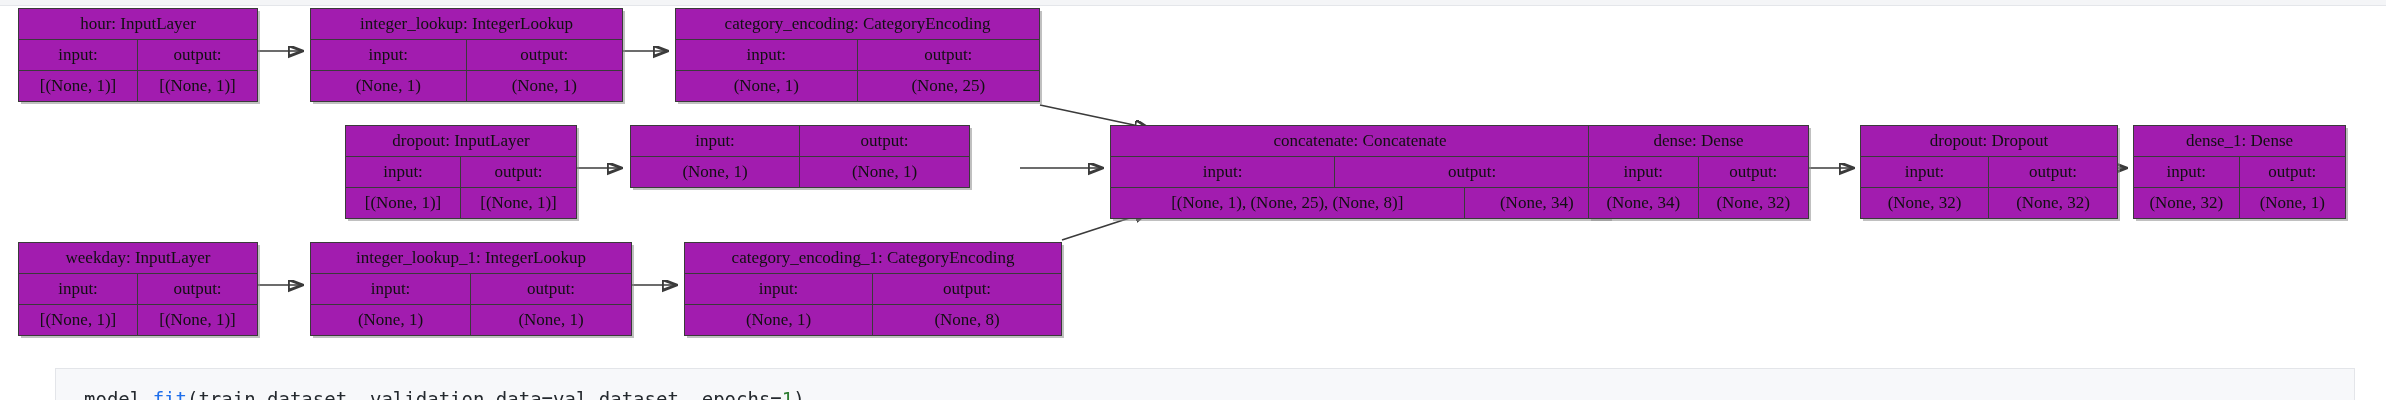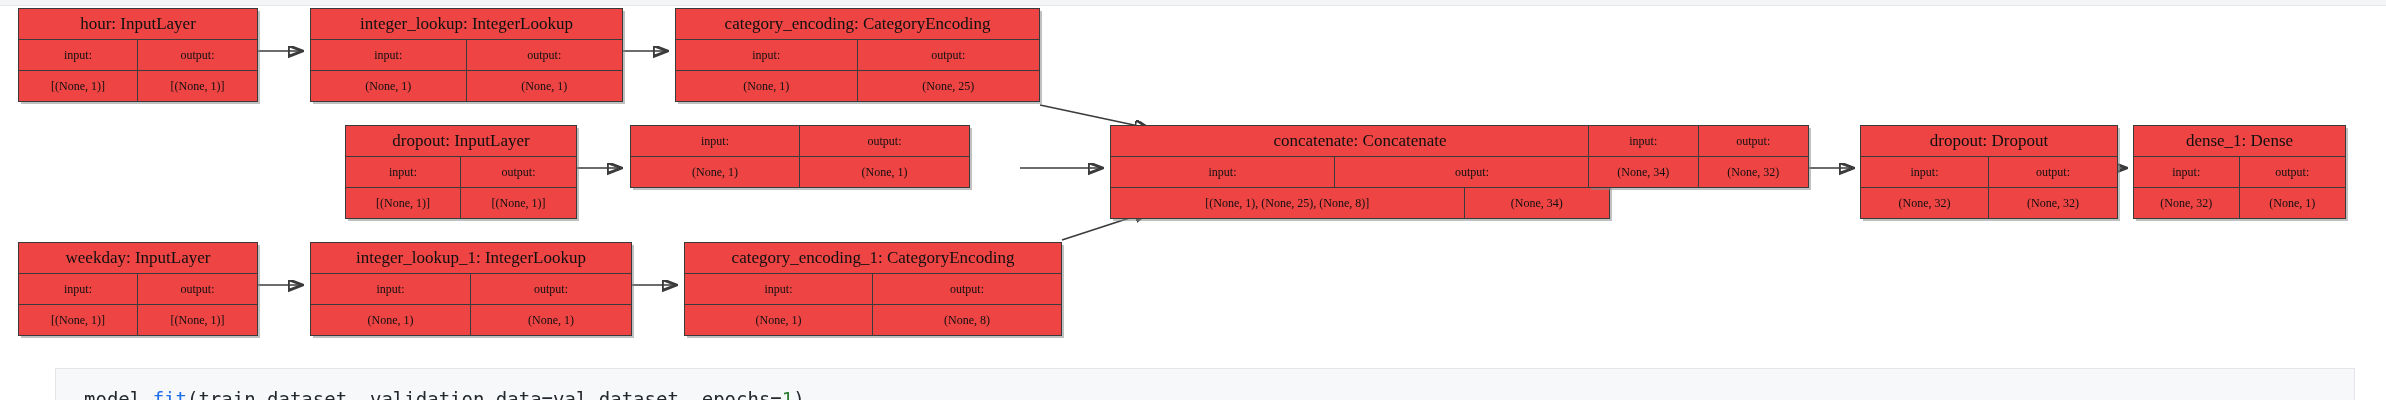--- a/index.html
+++ b/index.html
@@ -28,21 +28,21 @@
   #graph-canvas {
     position: absolute;
     left: 0; top: 0;
     width: 2386px;
     height: 350px;
   }
 
   
   .node {
     position: absolute;
-    background: #ef4444;
+    background: #a21caf;
     border: 1.4px solid #3a3a3a;
     box-sizing: border-box;
     box-shadow: 2.5px 2.5px 0 -0.5px rgba(140,140,140,0.55);
     display: flex;
     flex-direction: column;
   }
   .node-title {
     border-bottom: 1.2px solid #3a3a3a;
     text-align: center;
     font-size: 17px;
@@ -54,21 +54,21 @@
   }
   .node-row {
     display: flex;
     height: 30px;
     border-bottom: 1.2px solid #3a3a3a;
   }
   .node-row.last { border-bottom: none; }
   .cell {
     flex: 1 1 50%;
     text-align: center;
-    font-size: 12px;
+    font-size: 17px;
     line-height: 30px;
     color: #101010;
     white-space: nowrap;
     overflow: hidden;
     box-sizing: border-box;
   }
   .cell.left { border-right: 1.2px solid #3a3a3a; }
 
   
   .node.wide .node-row.shapes .cell.left { flex: 0 0 71%; }
@@ -213,20 +213,21 @@
       <div class="cell left">input:</div>
       <div class="cell right">output:</div>
     </div>
     <div class="node-row shapes last">
       <div class="cell left">[(None, 1), (None, 25), (None, 8)]</div>
       <div class="cell right">(None, 34)</div>
     </div>
   </div>
 
   <div class="node" style="left:1588px; top:125px; width:221px;">
+    <div class="node-title">dense: Dense</div>
     <div class="node-row labels">
       <div class="cell left">input:</div>
       <div class="cell right">output:</div>
     </div>
     <div class="node-row shapes last">
       <div class="cell left">(None, 34)</div>
       <div class="cell right">(None, 32)</div>
     </div>
   </div>
 

